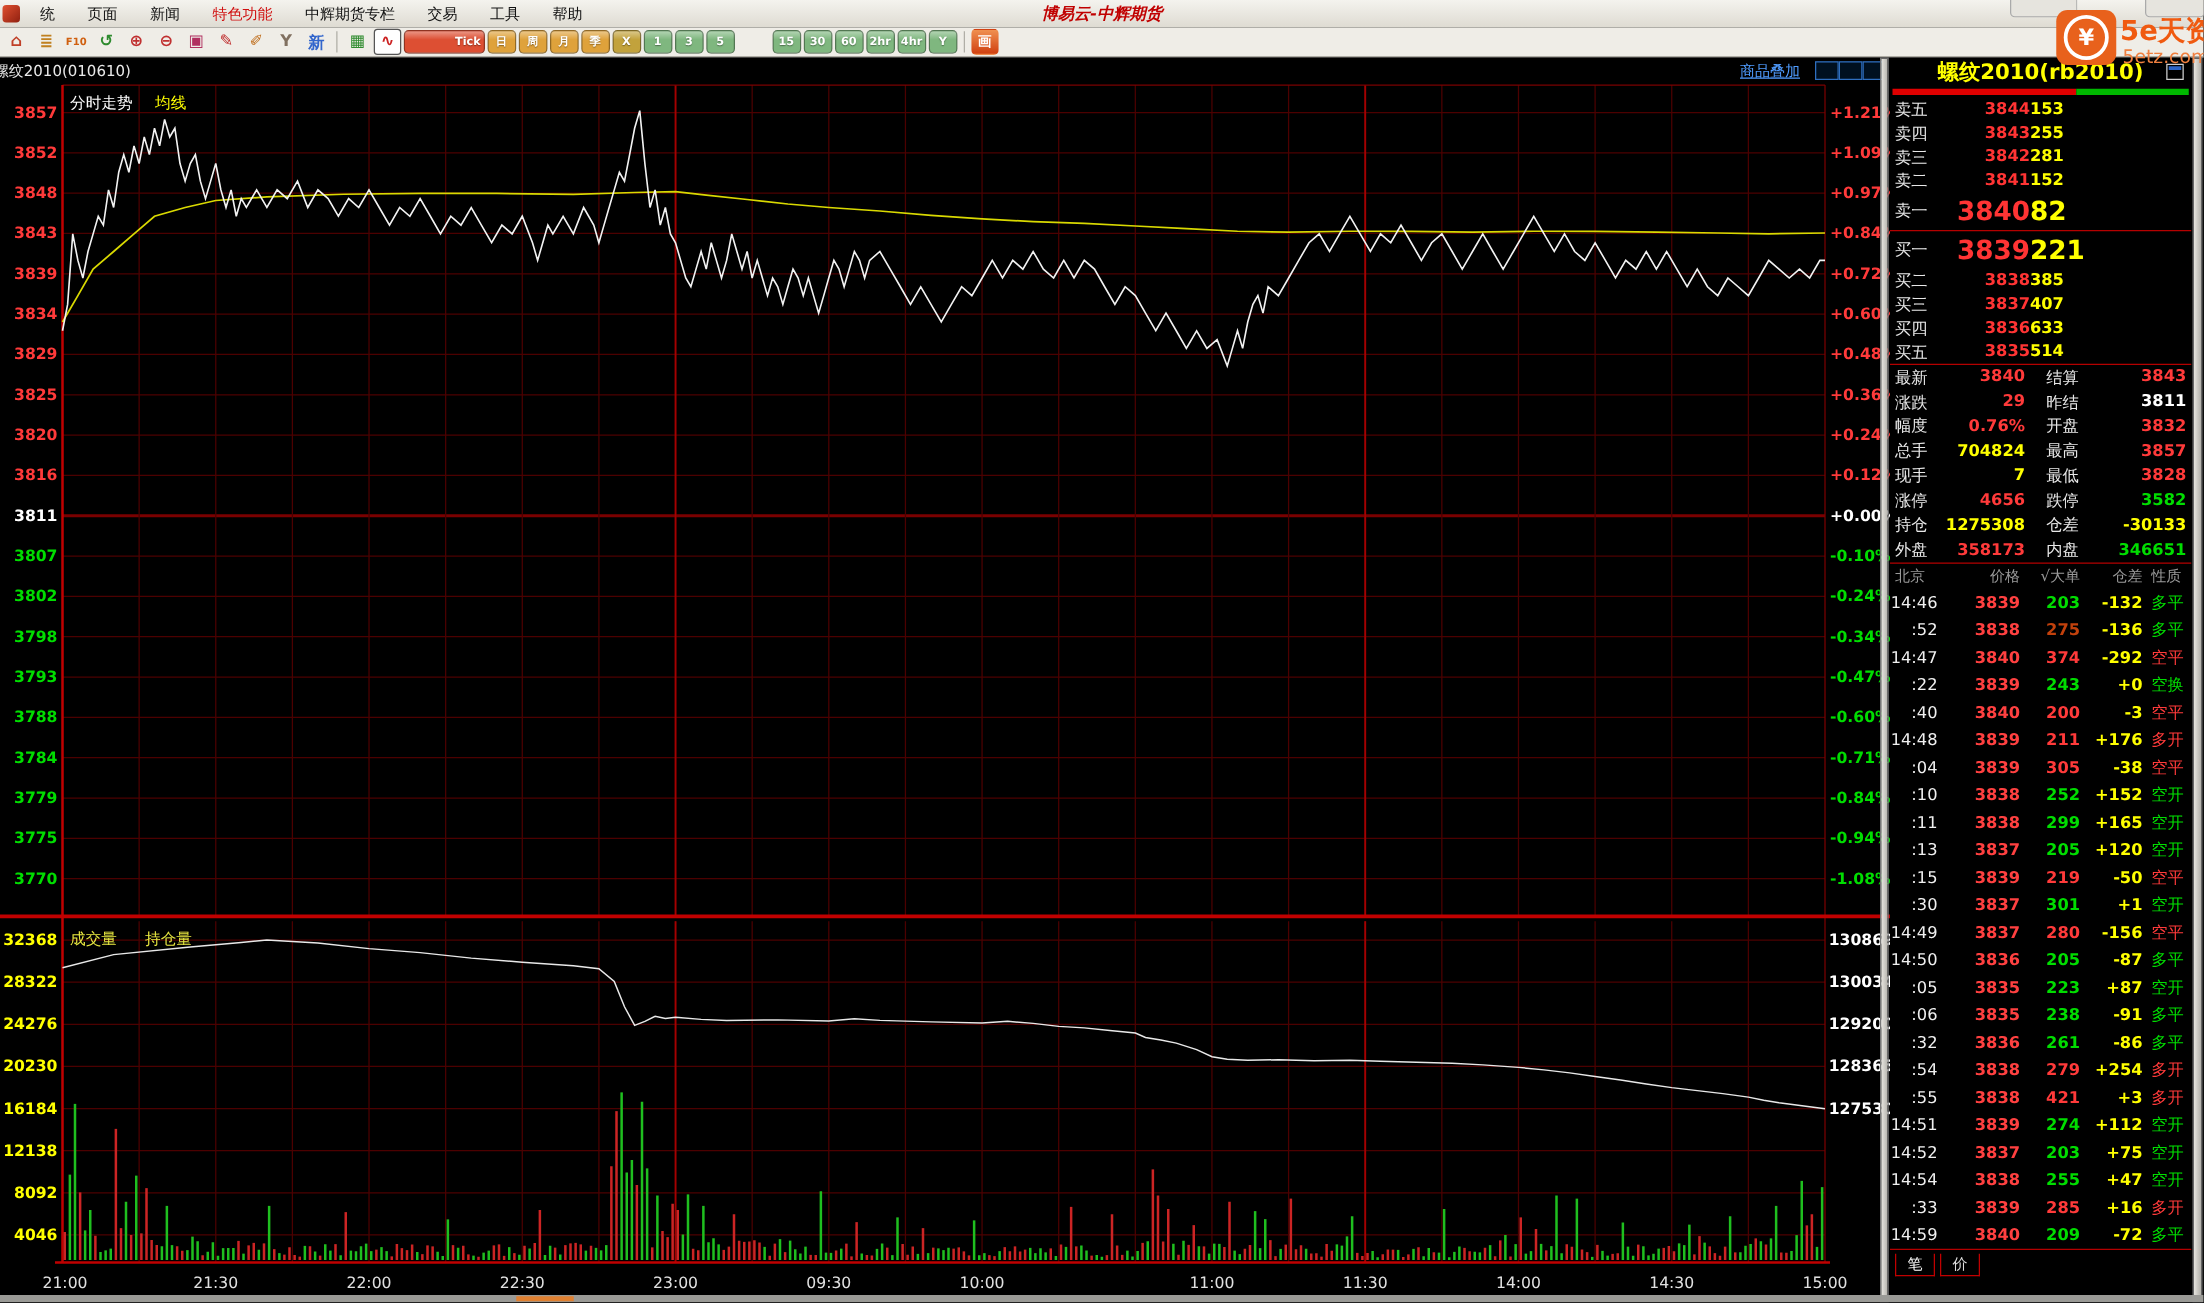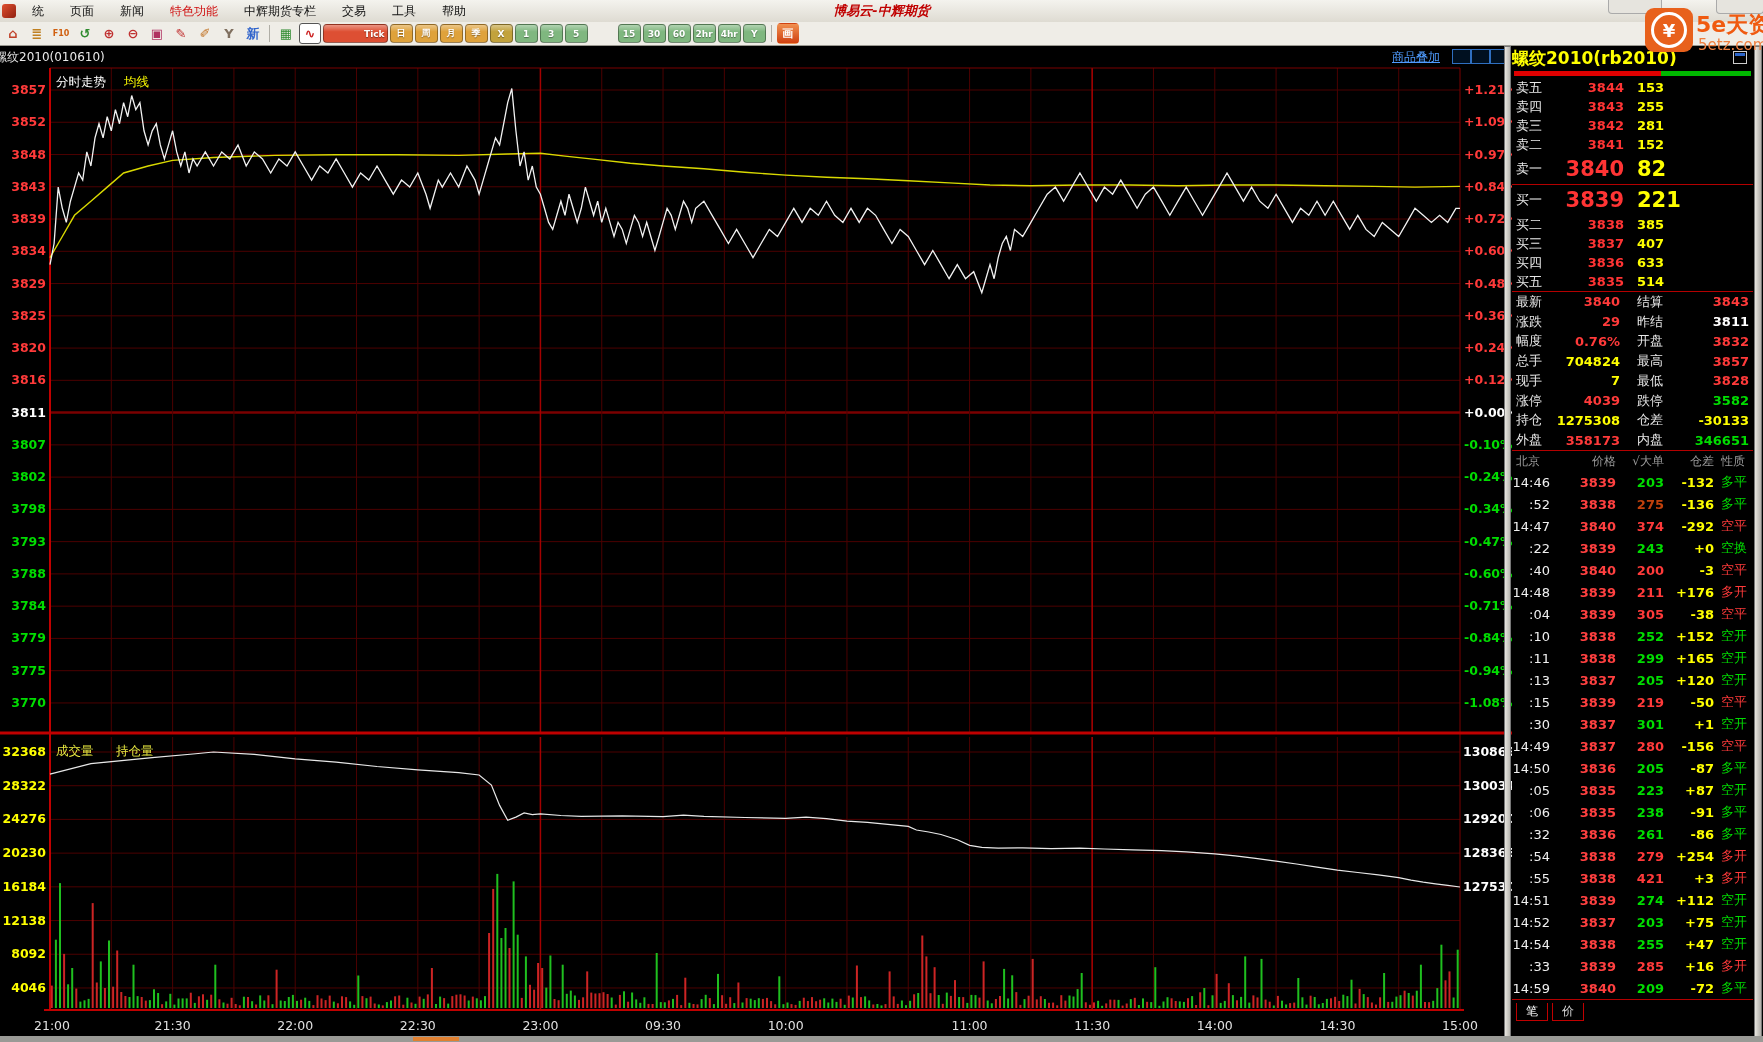--- a/index.html
+++ b/index.html
@@ -24,31 +24,31 @@
               text-shadow:0 1px 1px rgba(0,0,0,.4);cursor:default;}
   .tool-btn.selected{background:#fff;border:1px solid #555;border-radius:3px;}
   
   #chartheader{left:0;top:46px;width:1512px;height:20px;background:#000;color:#e8e8e8;font-size:12px;}
   #symlabel{position:absolute;left:-5px;top:3px;white-space:nowrap;}
   #overlaylink{position:absolute;left:1392px;top:3px;color:#4f9cff;text-decoration:underline;cursor:pointer;}
   .hdr-ico{position:absolute;top:3px;width:17px;height:13px;border:1px solid #2f6fc0;color:#6fb0ff;
            font-size:9px;line-height:13px;text-align:center;background:#001020;cursor:pointer;}
   
   #panel{left:1512px;top:46px;width:241px;height:996px;background:#000;color:#e8e8e8;}
-  #ptitle{height:24px;color:#ffff00;font-size:17px;font-weight:bold;line-height:24px;position:relative;}
+  #ptitle{height:24px;text-align:center;color:#ffff00;font-size:17px;font-weight:bold;line-height:24px;position:relative;}
   #ptitle .winico{position:absolute;right:6px;top:5px;width:12px;height:11px;border:1px solid #cfcfcf;cursor:pointer;}
   #ptitle .winico:before{content:"";position:absolute;left:1px;top:1px;right:1px;height:3px;background:#2b64c8;}
   #strengthbar{height:5px;margin:1px 2px 2px 2px;display:flex;}
   #strengthbar .r{background:#e00000;}
   #strengthbar .g{background:#00b800;}
   .lrow{display:grid;grid-template-columns:46px 66px 1fr;align-items:center;height:19px;font-size:13px;}
   .lrow.big{height:30px;font-size:21px;}
   .lrow .lab{padding-left:4px;color:#e8e8e8;font-size:13px;}
   .lrow .prc{text-align:right;color:#ff3434;font-weight:bold;}
-  .lrow .vol{padding-left:13px;color:#ffff00;font-weight:bold;}
+  .lrow .vol{color:#ffff00;font-weight:bold;}
   .redline{height:0;border-top:1px solid #b40000;}
   .srow{display:grid;grid-template-columns:44px 64px 60px 1fr;align-items:center;height:19.75px;font-size:13px;}
   .srow .l1{padding-left:4px;}
   .srow .v1{text-align:right;font-weight:bold;}
   .srow .l2{padding-left:17px;}
   .srow .v2{text-align:right;font-weight:bold;padding-right:4px;}
   .trow{display:grid;grid-template-columns:38px 66px 48px 50px 1fr;align-items:center;height:22px;font-size:13px;}
   .trow .c1{text-align:right;color:#f0f0f0;}
   .trow .c2{text-align:right;color:#ff4040;font-weight:bold;}
   .trow .c3,.trow .c5{font-weight:bold;}
@@ -730,21 +730,21 @@
   <span class="v2" style="color:#ff3a3a">3857</span>
         </div>
         <div class="srow">
           <span class="l1">现手</span>
   <span class="v1" style="color:#ffff00">7</span>
   <span class="l2">最低</span>
   <span class="v2" style="color:#ff3a3a">3828</span>
         </div>
         <div class="srow">
           <span class="l1">涨停</span>
-  <span class="v1" style="color:#ff3a3a">4039</span>
+  <span class="v1" style="color:#ff3a3a">4656</span>
   <span class="l2">跌停</span>
   <span class="v2" style="color:#00dd00">3582</span>
         </div>
         <div class="srow">
           <span class="l1">持仓</span>
   <span class="v1" style="color:#ffff00">1275308</span>
   <span class="l2">仓差</span>
   <span class="v2" style="color:#ffff00">-30133</span>
         </div>
         <div class="srow">

